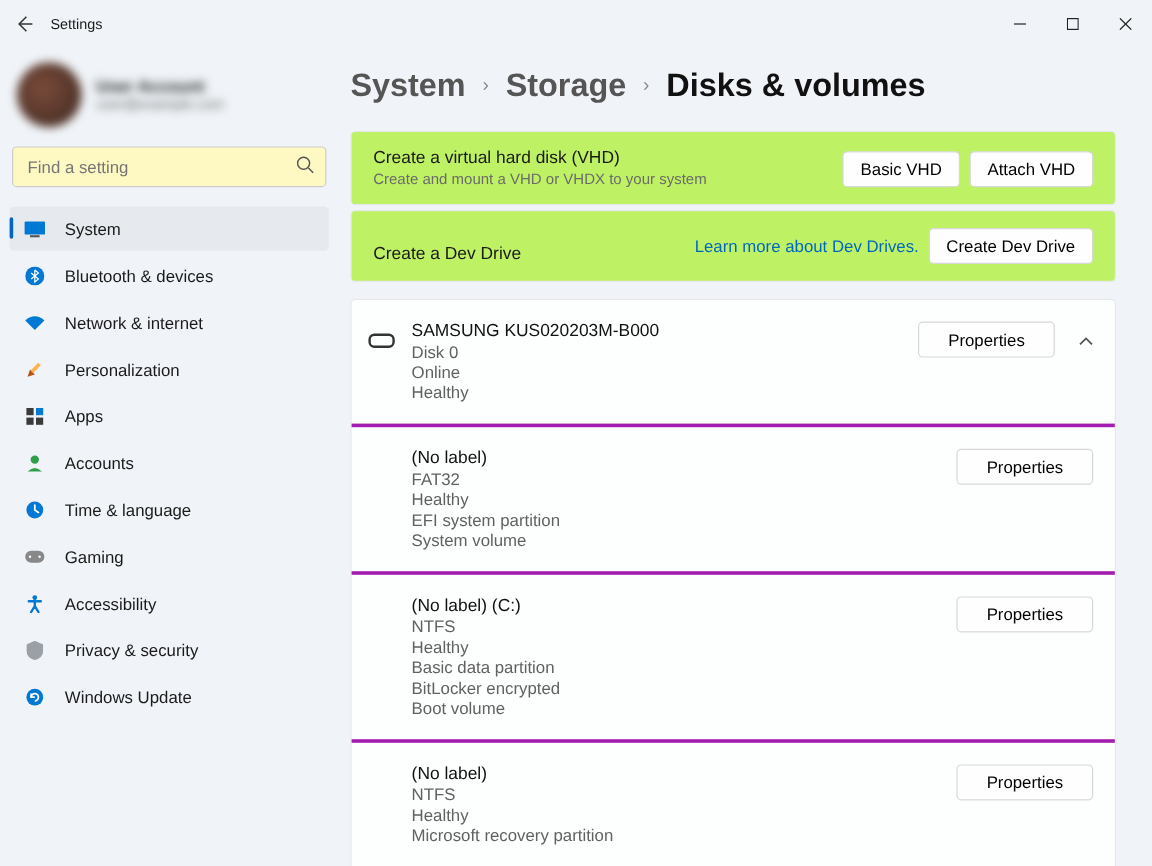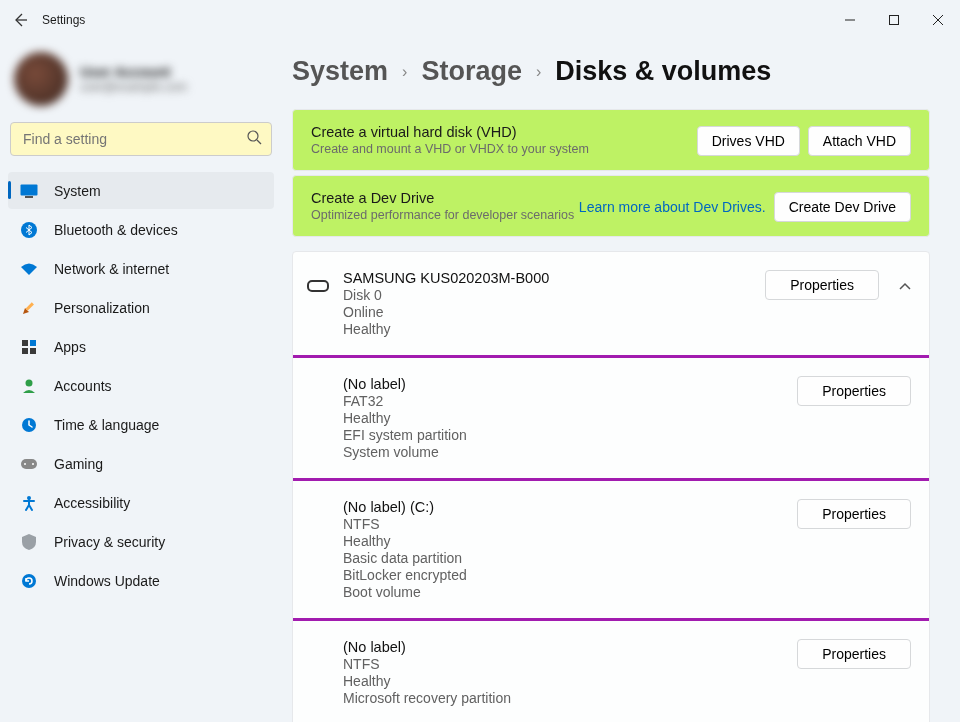--- a/index.html
+++ b/index.html
@@ -328,29 +328,28 @@
       <span class="chev">›</span>
       <span class="crumb active">Disks &amp; volumes</span>
     </div>
 
     <div class="card">
       <div>
         <div class="ctitle">Create a virtual hard disk (VHD)</div>
         <div class="csub">Create and mount a VHD or VHDX to your system</div>
       </div>
       <div class="actions">
-        <button class="btn">Drives VHD</button>
+        <button class="btn">Basic VHD</button>
         <button class="btn">Attach VHD</button>
       </div>
     </div>
 
     <div class="card">
       <div>
         <div class="ctitle">Create a Dev Drive</div>
-        <div class="csub">Optimized performance for developer scenarios</div>
       </div>
       <div class="actions">
         <a class="link" href="#">Learn more about Dev Drives.</a>
         <button class="btn">Create Dev Drive</button>
       </div>
     </div>
 
     <div class="disk-section">
       <div class="row">
         <div class="disk-icon"></div>

